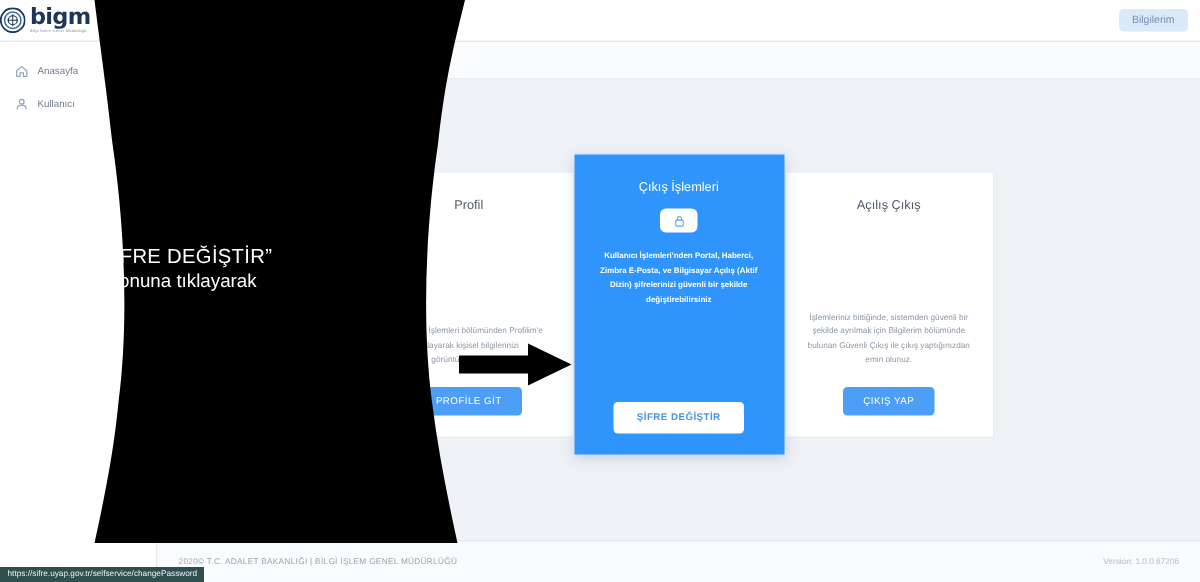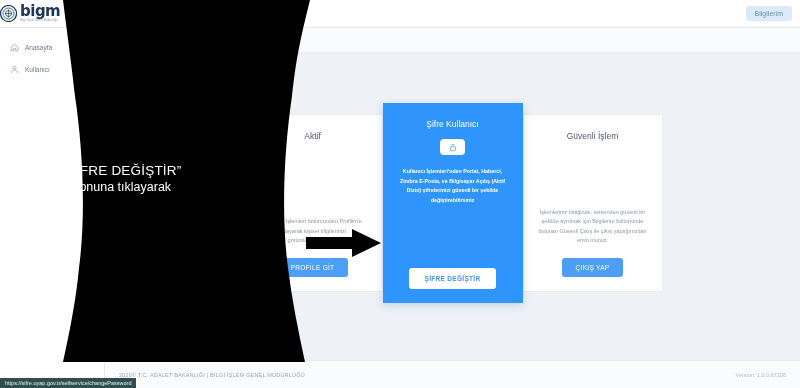--- a/index.html
+++ b/index.html
@@ -177,43 +177,43 @@
 
   <div class="main">
     <div class="crumbbar">
       <span class="crumb">Anasayfa</span>
     </div>
 
     <div class="cards-area">
       <div class="cards">
 
         <div class="card">
-          <div class="card-title">Aktif</div>
+          <div class="card-title">Profil</div>
           <div class="spacer"></div>
           <div class="card-desc">Kullanıcı İşlemleri bölümünden Profilim'e tıklayarak kişisel bilgilerinizi görüntüleyebilirsiniz.</div>
           <button class="btn-primary">PROFİLE GİT</button>
         </div>
 
         <div class="card mid">
-          <div class="card-title">Şifre Kullanıcı</div>
+          <div class="card-title">Çıkış İşlemleri</div>
           <div class="icon-chip">
             <span>
               <svg viewBox="0 0 16 18" width="8" height="9">
                 <rect x="3" y="7.5" width="10" height="8" rx="1.4" fill="none" stroke="#5aa7f2" stroke-width="1.5"></rect>
                 <path d="M5.4 7.5 V5.2 A2.6 2.6 0 0 1 10.6 5.2 V7.5" fill="none" stroke="#5aa7f2" stroke-width="1.5"></path>
               </svg>
             </span>
           </div>
           <div class="card-desc">Kullanıcı İşlemleri'nden Portal, Haberci, Zimbra E-Posta, ve Bilgisayar Açılış (Aktif Dizin) şifrelerinizi güvenli bir şekilde değiştirebilirsiniz</div>
           <div class="spacer"></div>
           <button class="btn-white">ŞİFRE DEĞİŞTİR</button>
         </div>
 
         <div class="card">
-          <div class="card-title">Güvenli İşlem</div>
+          <div class="card-title">Açılış Çıkış</div>
           <div class="spacer"></div>
           <div class="card-desc">İşlemleriniz bittiğinde, sistemden güvenli bir şekilde ayrılmak için Bilgilerim bölümünde bulunan Güvenli Çıkış ile çıkış yaptığınızdan emin olunuz.</div>
           <button class="btn-primary">ÇIKIŞ YAP</button>
         </div>
 
       </div>
     </div>
   </div>
 
   <div class="footer">

